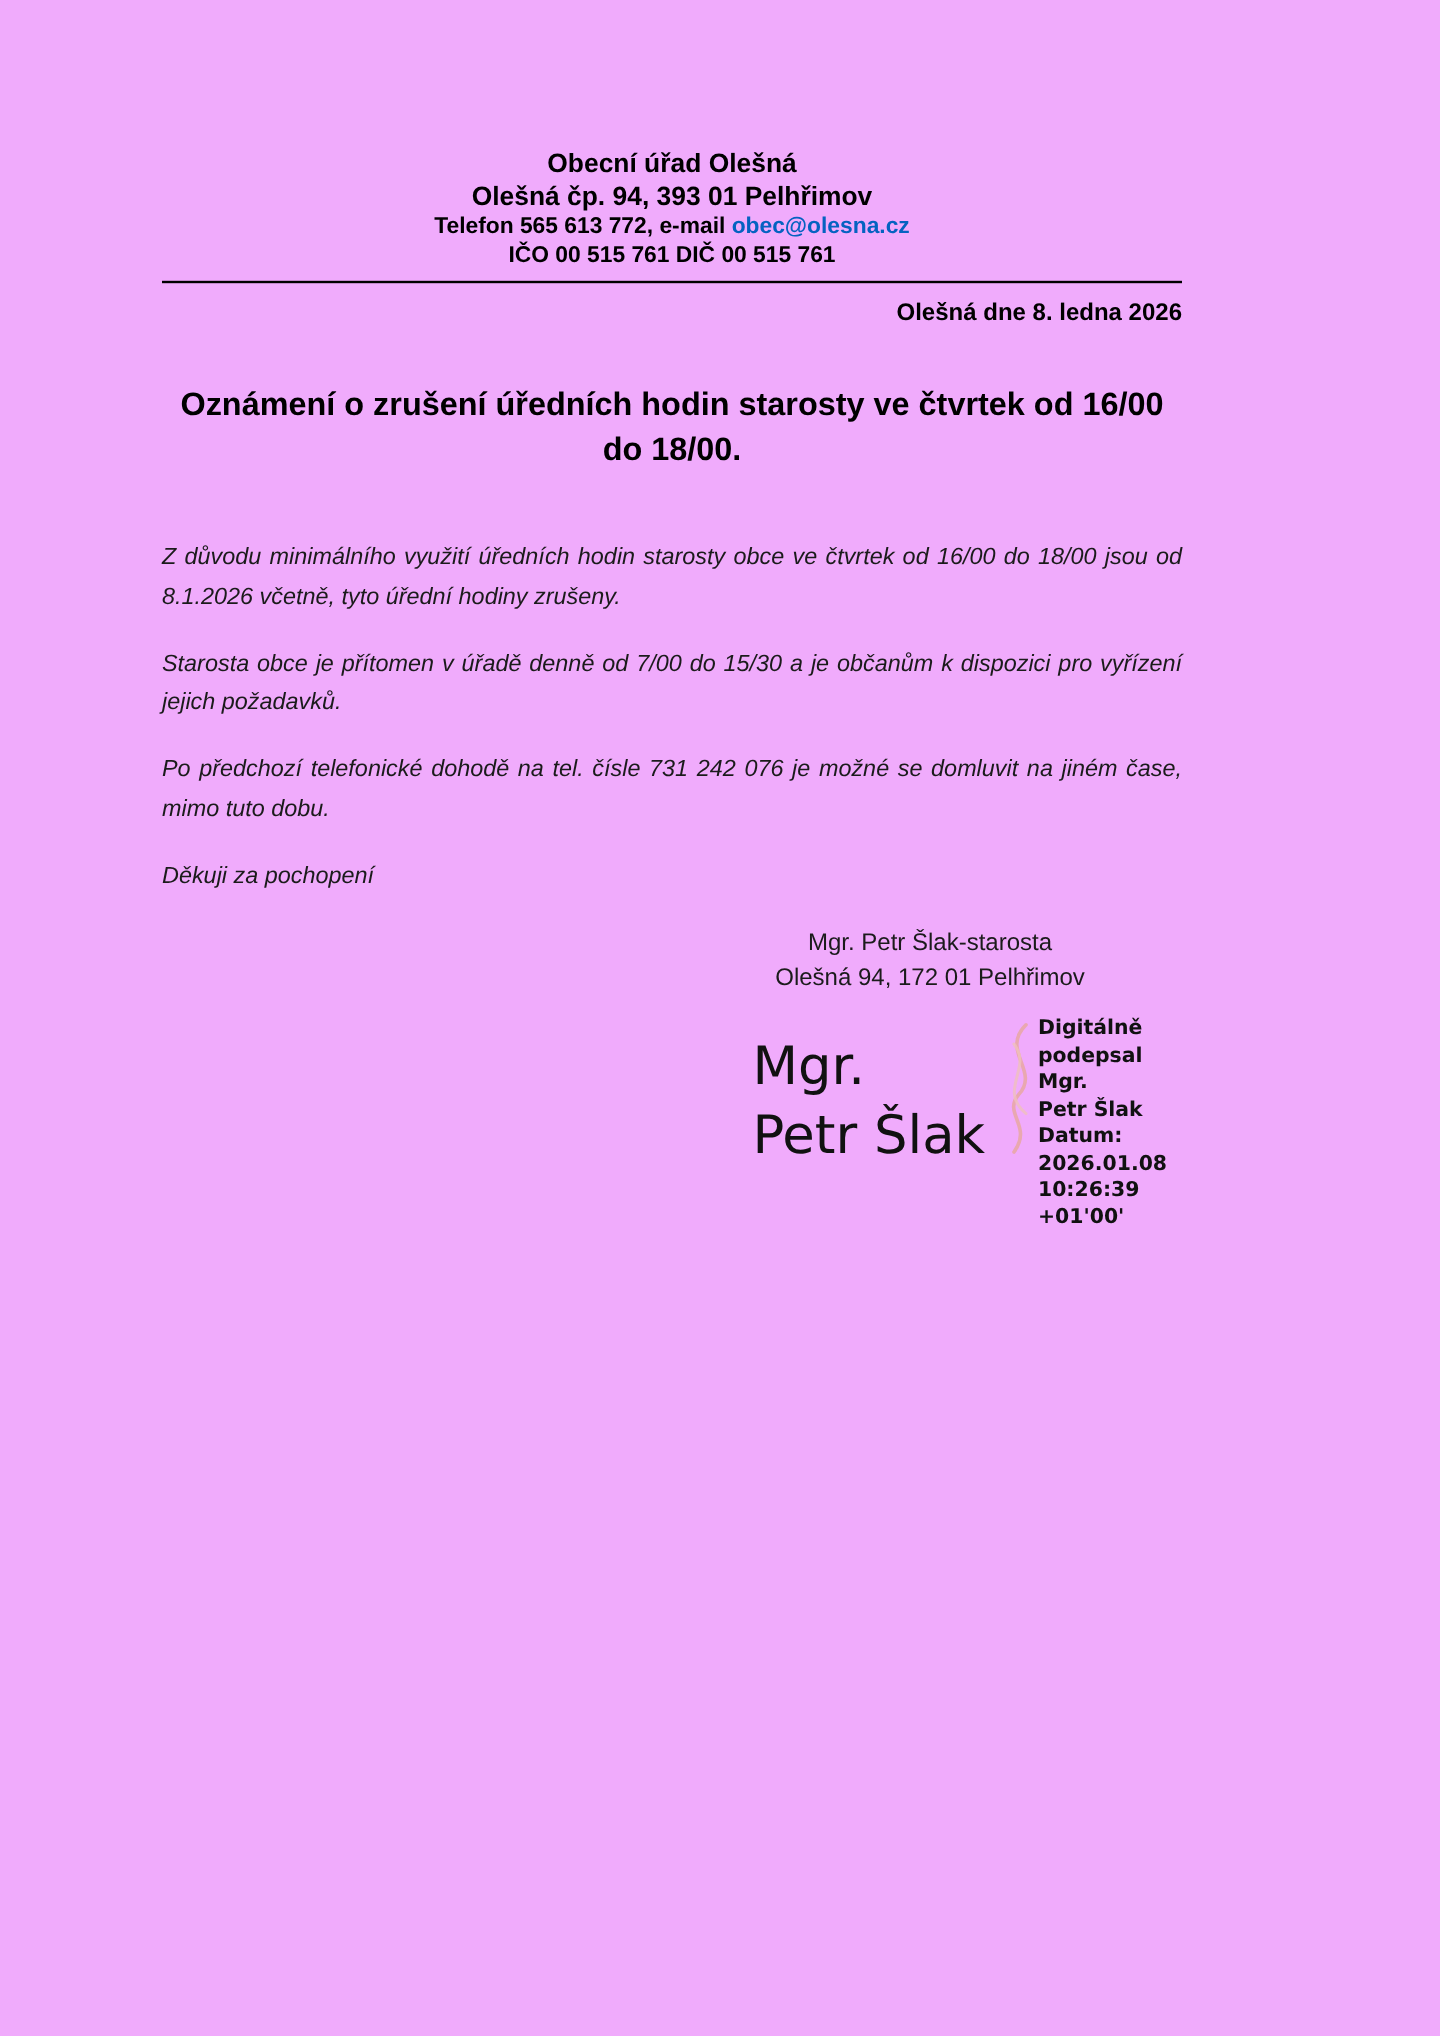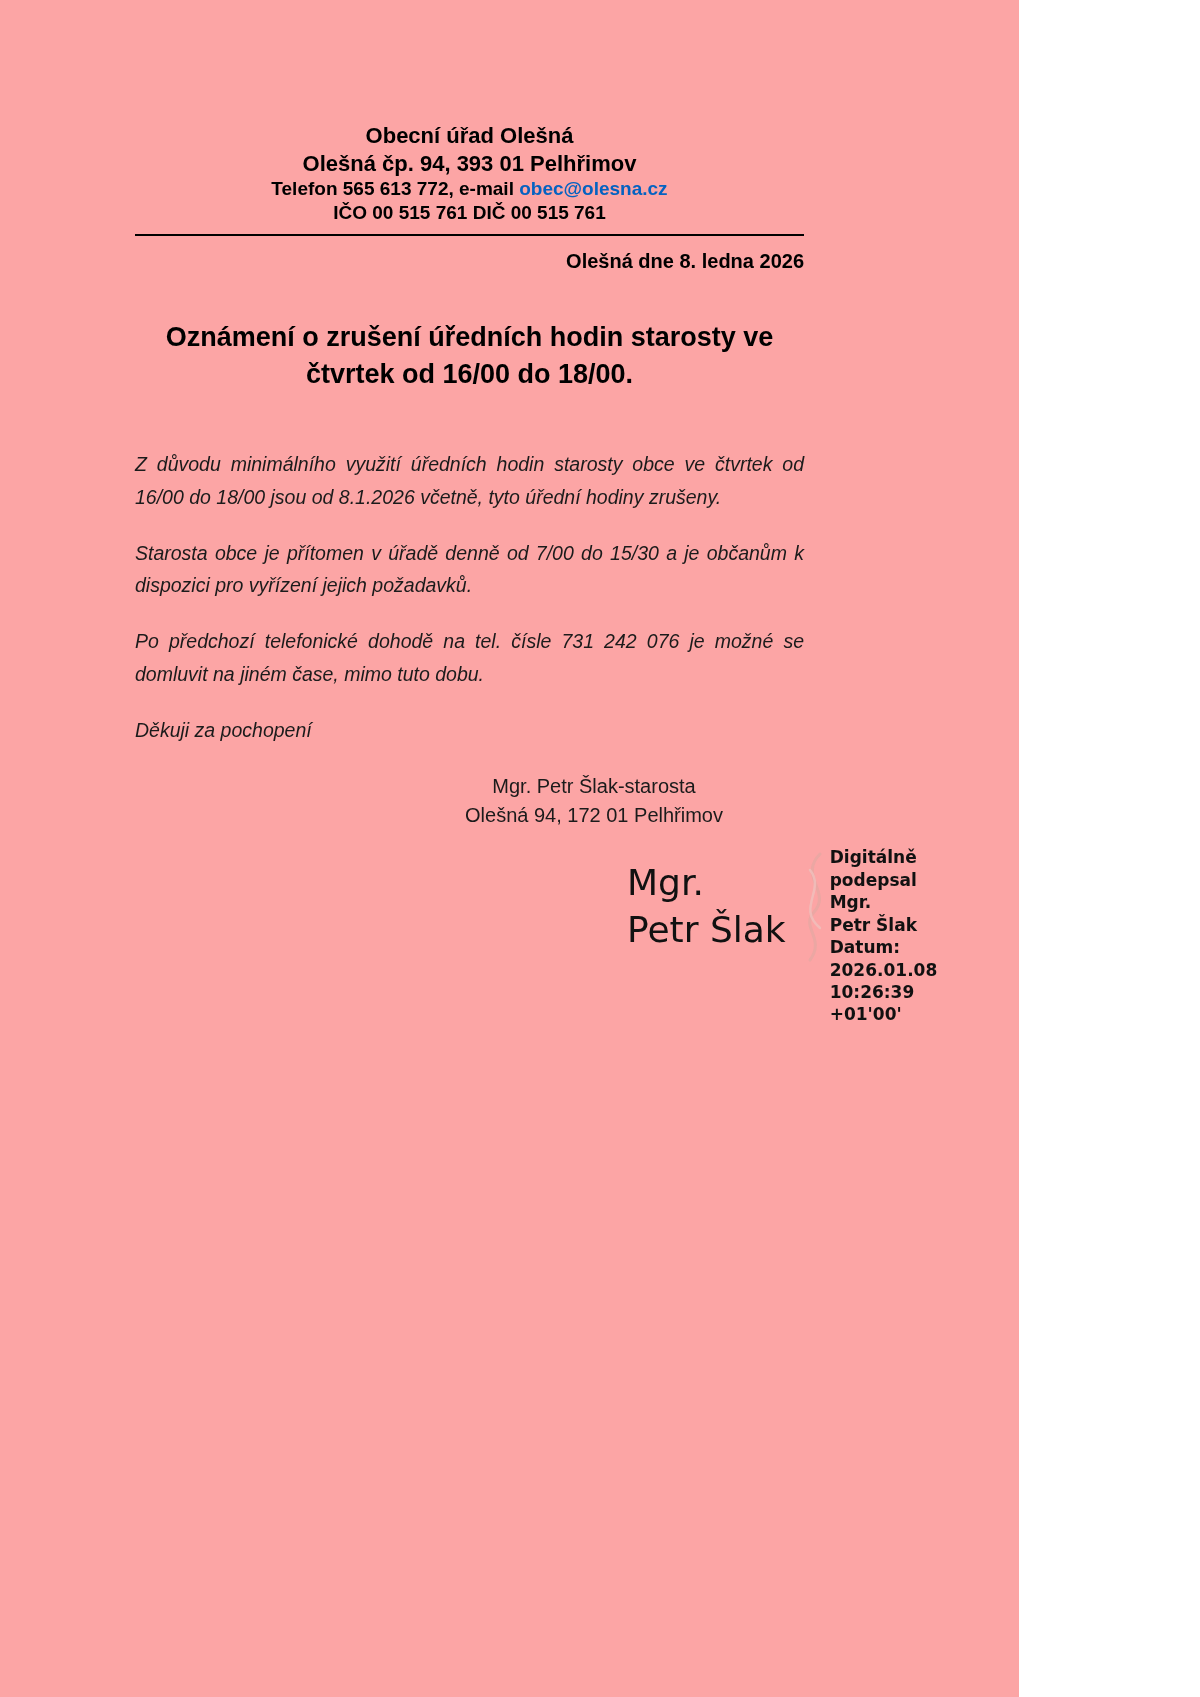--- a/index.html
+++ b/index.html
@@ -2,23 +2,23 @@
 <html><head>
 <meta charset="utf-8">
 <style>
   html, body {
     margin: 0;
     padding: 0;
     background: #ffffff;
   }
   .page {
     position: relative;
-    width: 1019px;
+    width: 1200px;
     height: 1697px;
-    background: #fca5a5;
+    background: #f0abfc;
     box-sizing: border-box;
     padding: 122px 215px 0 135px;
     font-family: "Liberation Sans", sans-serif;
     color: #1b1b1b;
   }
   
   .letterhead { text-align: center; color: #000; }
   .lh-big {
     font-size: 22px;
     font-weight: bold;
@@ -75,21 +75,21 @@
     color: #1b1b1b;
   }
   
   .digital {
     display: flex;
     align-items: flex-start;
     margin: 14px 0 0 492px;
   }
   .dig-name {
     font-family: "DejaVu Sans", sans-serif;
-    font-size: 36px;
+    font-size: 44px;
     line-height: 1.3;
     color: #111;
     padding-top: 16px;
     white-space: nowrap;
   }
   .flourish {
     flex: 0 0 auto;
     margin: 4px -10px 0 -4px;
   }
   .dig-details {

